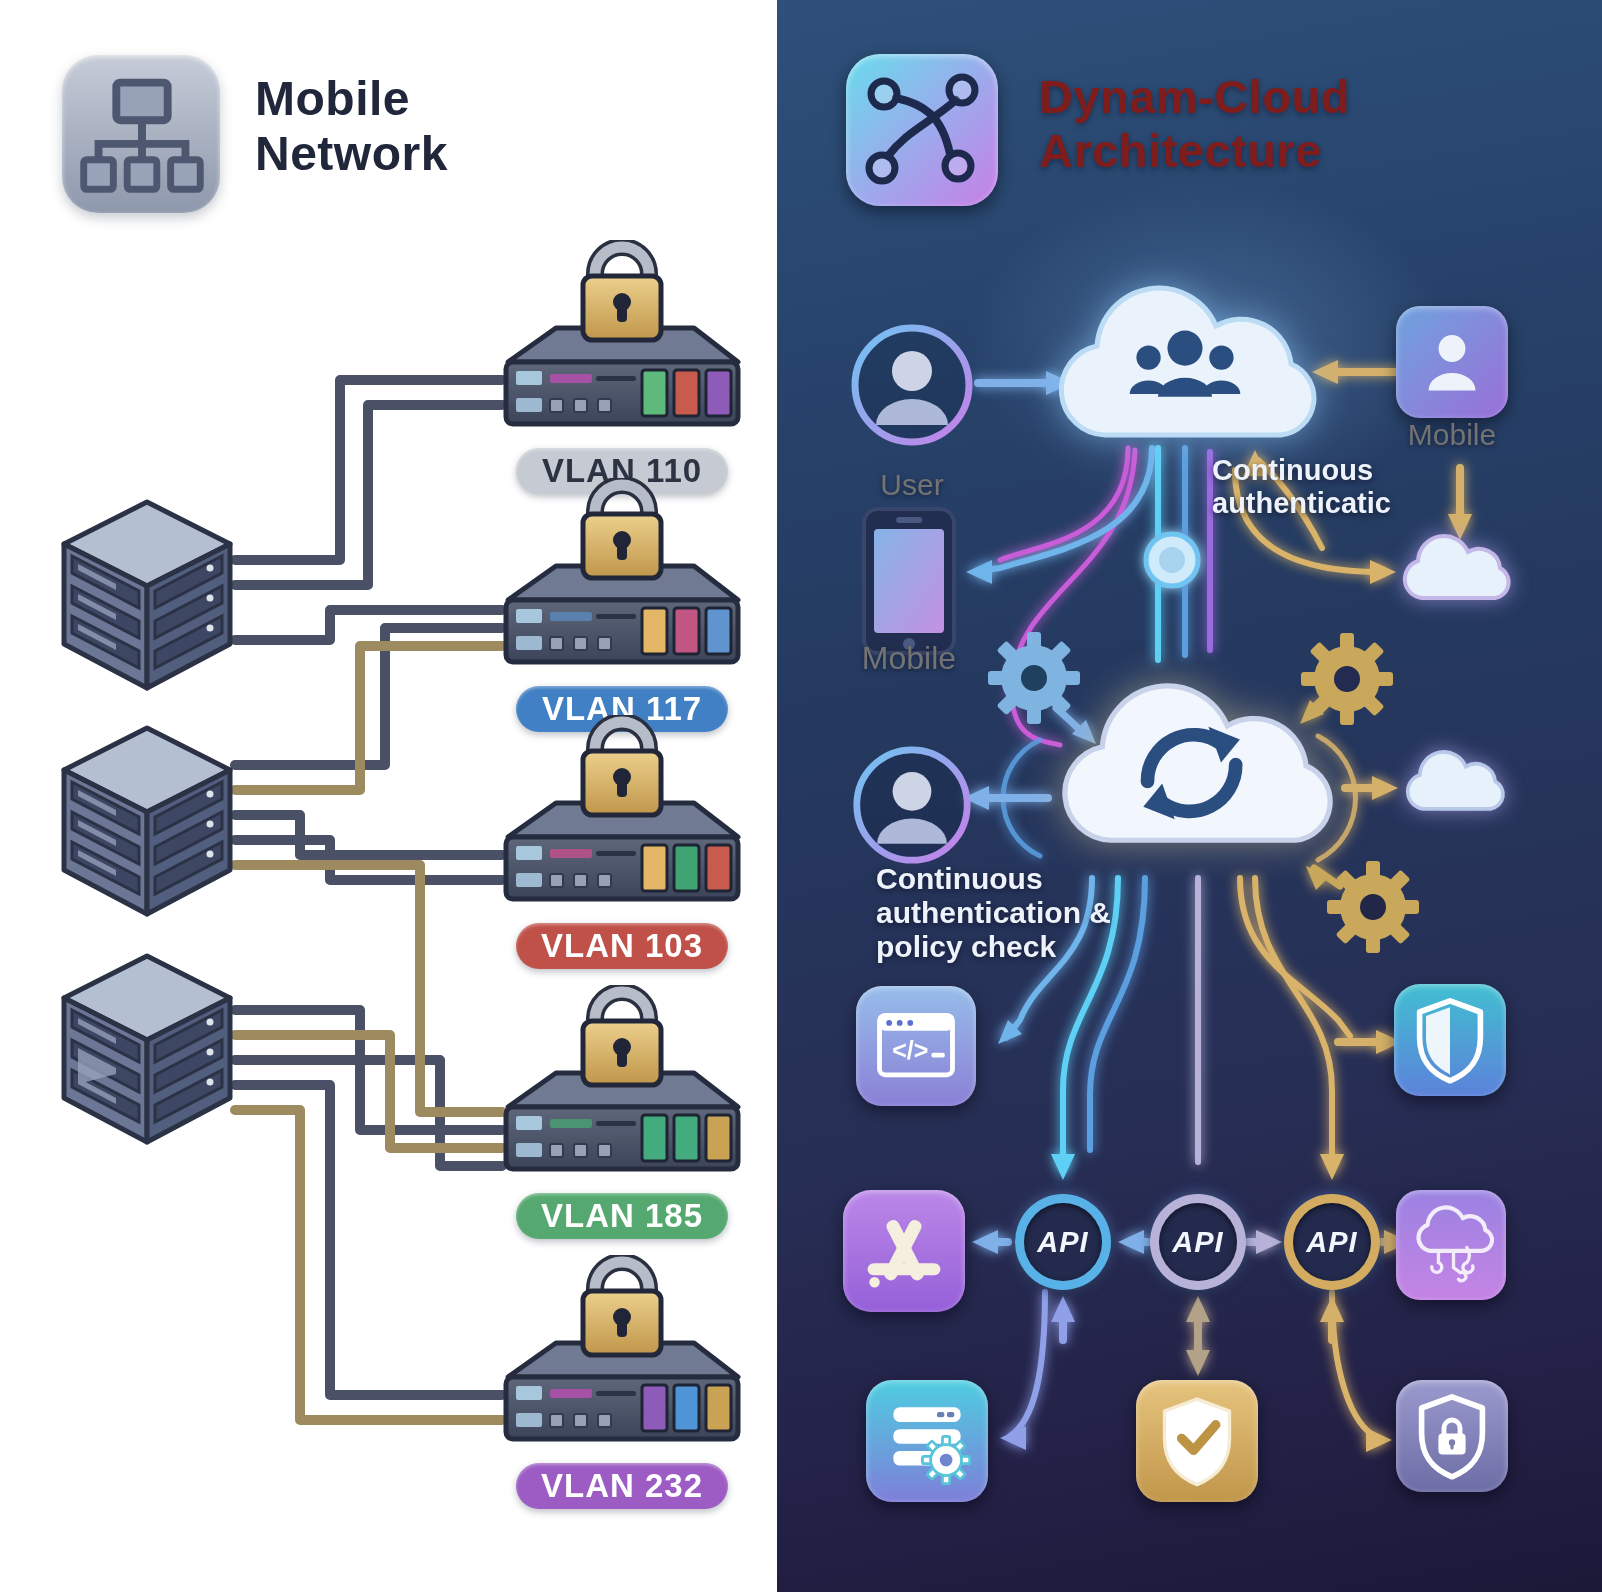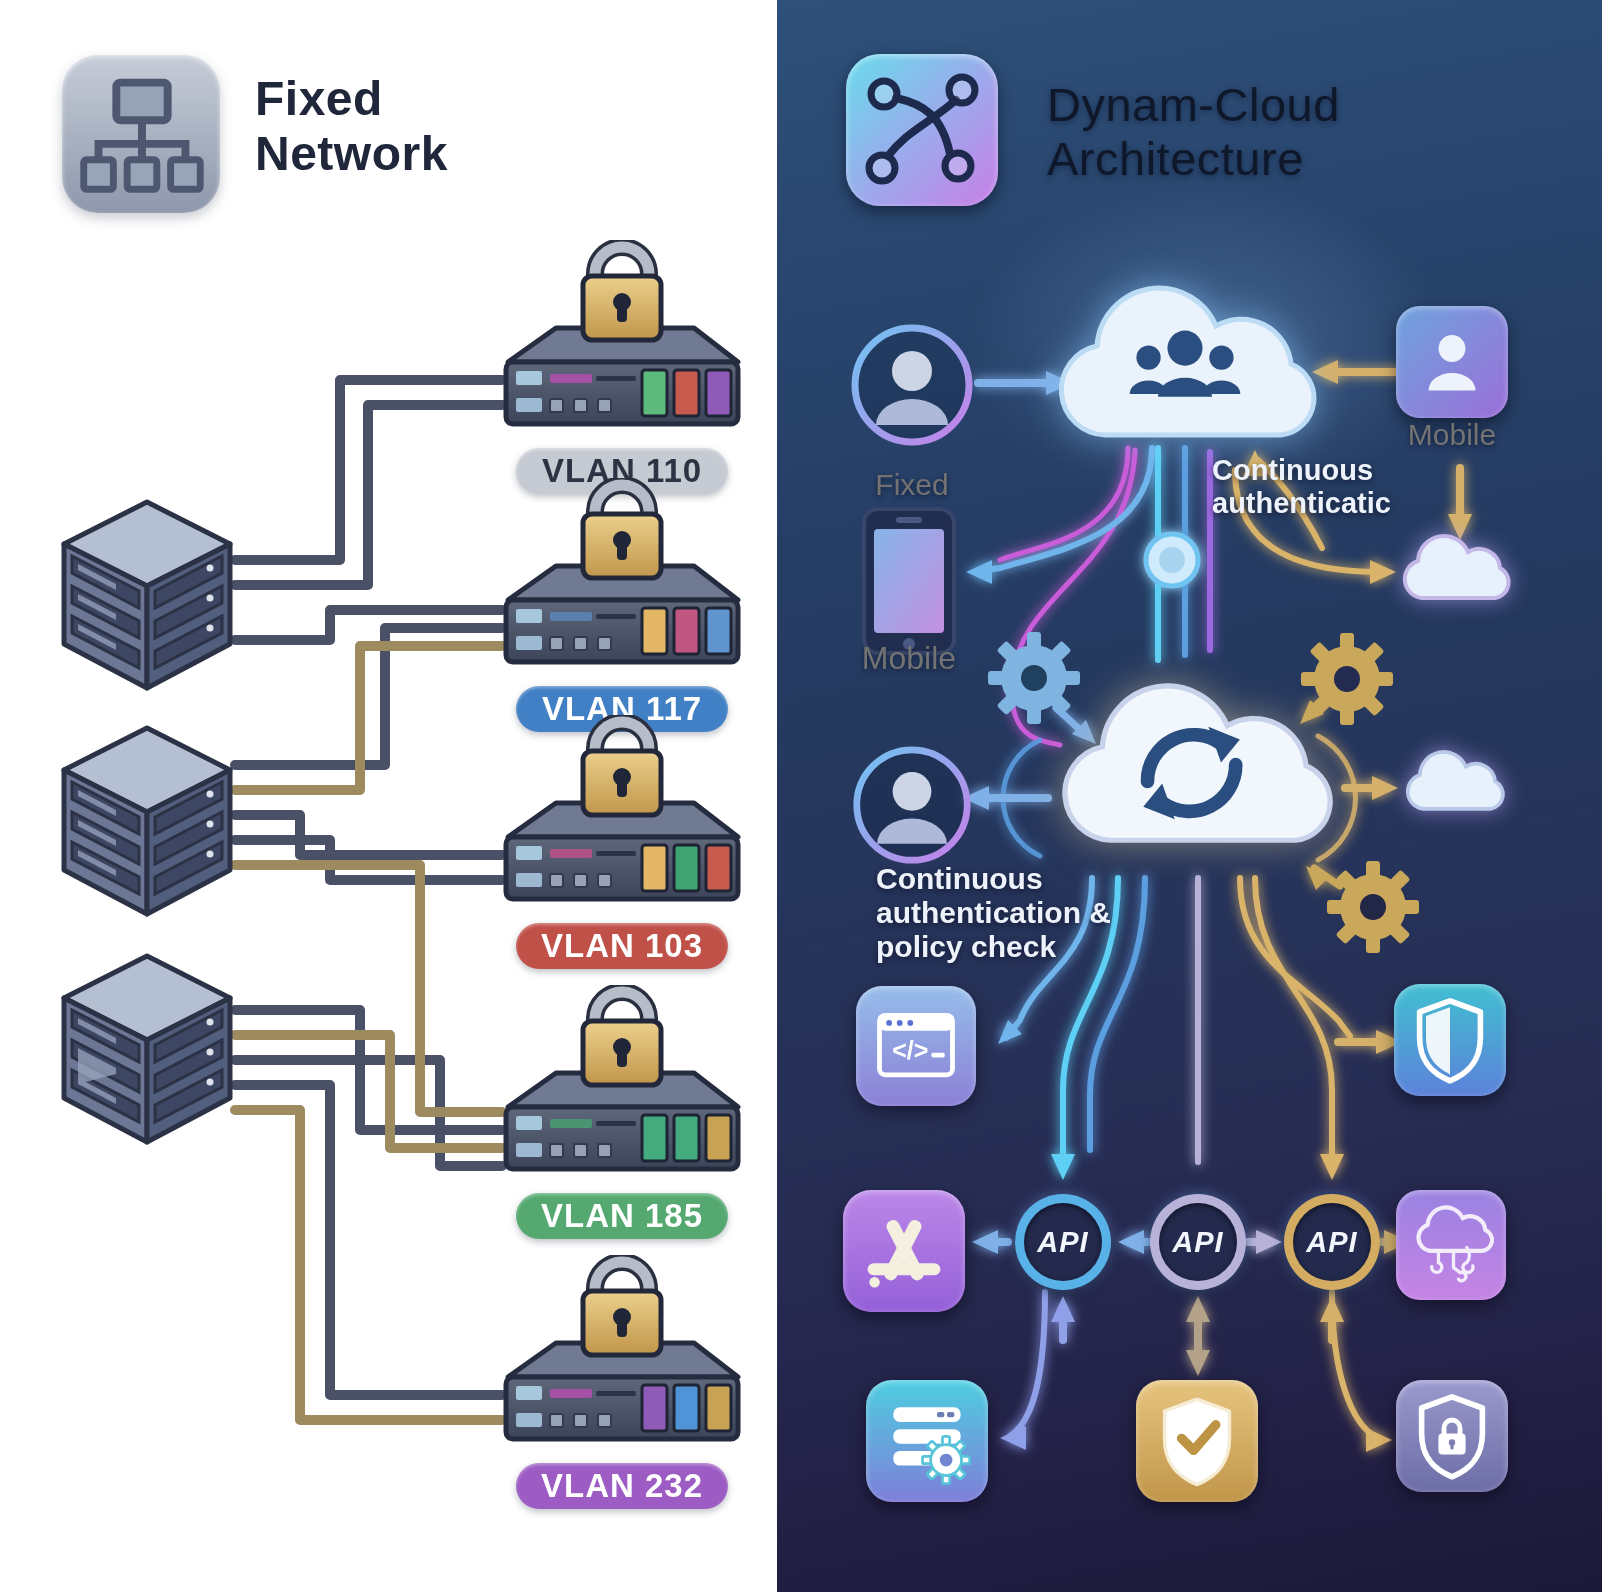--- a/index.html
+++ b/index.html
@@ -17,22 +17,22 @@
   .pill{position:relative;margin:14px auto 0;width:212px;height:46px;border-radius:23px;
     display:flex;align-items:center;justify-content:center;font-size:33px;font-weight:700;letter-spacing:1px;
     box-shadow:0 3px 7px rgba(40,50,70,.3), inset 0 2px 3px rgba(255,255,255,.35);}
   
   .right-panel{position:absolute;left:777px;top:0;width:825px;height:1592px;
     background:linear-gradient(170deg,#2e507a 0%,#27436b 22%,#253a60 40%,#272e55 68%,#232046 88%,#1b1838 100%);}
   .right-panel::before{content:"";position:absolute;left:190px;top:180px;width:480px;height:330px;border-radius:50%;
     background:radial-gradient(closest-side,rgba(140,190,240,.28),rgba(140,190,240,0));}
   .hdr-icon-right{position:absolute;left:69px;top:54px;width:152px;height:152px;border-radius:34px;
     background:linear-gradient(135deg,#68dcec,#9fa7ec 55%,#c77fe6);box-shadow:0 6px 16px rgba(0,0,10,.45), inset 0 2px 6px rgba(255,255,255,.5);}
-  .title-right{position:absolute;left:262px;top:70px;width:470px;margin:8px;font-size:47px;line-height:1.15;
-    font-weight:400;color:#0f172a;letter-spacing:.5px;text-shadow:0 2px 6px rgba(0,0,20,.4);}
+  .title-right{position:absolute;left:262px;top:70px;width:470px;margin:0;font-size:47px;line-height:1.15;
+    font-weight:700;color:#7f1d1d;letter-spacing:.5px;text-shadow:0 2px 6px rgba(0,0,20,.4);}
   .rlabel{position:absolute;color:#737373;font-size:30px;font-weight:400;text-align:center;text-shadow:0 2px 5px rgba(0,0,20,.5);}
   .annot{position:absolute;color:#eef3fb;font-weight:600;white-space:pre-line;
     text-shadow:0 2px 6px rgba(0,0,20,.55);}
   .sq{position:absolute;display:flex;align-items:center;justify-content:center;
     box-shadow:0 6px 16px rgba(0,0,10,.45), inset 0 2px 6px rgba(255,255,255,.4);}
   .sq-mobile{background:linear-gradient(135deg,#6fa3de,#9a6fd8);border-radius:24px;}
   .sq-code{background:linear-gradient(180deg,#96bdea,#8b80d6);border-radius:26px;}
   .sq-shieldblue{background:linear-gradient(180deg,#41bfd1,#5c82da);border-radius:26px;}
   .sq-app{background:linear-gradient(180deg,#bb87e8,#9560d8);border-radius:28px;}
   .sq-servgear{background:linear-gradient(180deg,#4ecde0,#7e7fd9);border-radius:26px;}
@@ -84,21 +84,21 @@
 
   <div class="hdr-icon-left">
     <svg viewBox="0 0 160 160" width="158" height="158">
       <rect x="55" y="28" width="52" height="38" rx="4" fill="#98a2b6" stroke="#4d5870" stroke-width="8"></rect>
       <path d="M81,66 V90 M37,106 V90 H125 V106 M81,90 V106" fill="none" stroke="#4d5870" stroke-width="8"></path>
       <rect x="22" y="106" width="30" height="30" rx="3" fill="#9aa4b8" stroke="#4d5870" stroke-width="7"></rect>
       <rect x="66" y="106" width="30" height="30" rx="3" fill="#9aa4b8" stroke="#4d5870" stroke-width="7"></rect>
       <rect x="110" y="106" width="30" height="30" rx="3" fill="#9aa4b8" stroke="#4d5870" stroke-width="7"></rect>
     </svg>
   </div>
-  <h1 class="title-left">Fixed Network</h1>
+  <h1 class="title-left">Mobile Network</h1>
 
   <svg class="cables" width="777" height="1592" viewBox="0 0 777 1592">
     <g fill="none" stroke-linejoin="round" stroke-linecap="round" stroke-width="10">
       <g stroke="#4a5166">
         <path d="M235,560 H340 V380 H502"></path>
         <path d="M235,585 H368 V405 H502"></path>
         <path d="M235,640 H330 V610 H502"></path>
         <path d="M235,765 H385 V628 H502"></path>
         <path d="M235,815 H300 V855 H502"></path>
         <path d="M235,840 H330 V880 H502"></path>
@@ -456,21 +456,21 @@
 </div>
 <h1 class="title-right abs" style="left:1039px;">Dynam-Cloud Architecture</h1>
 
 <div class="abs" style="left:848px;top:321px">
   <svg viewBox="0 0 128 128" width="128" height="128">
     <circle cx="64" cy="64" r="57" fill="rgba(15,30,65,0.25)" stroke="url(#ringGrad)" stroke-width="7"></circle>
     <circle cx="64" cy="50" r="20" fill="#ccd4e6"></circle>
     <path d="M28,104 a36,26 0 0 1 72,0 z" fill="#aeb9d9"></path>
   </svg>
 </div>
-<div class="rlabel" style="left:848px;top:468px;width:128px">Fixed</div>
+<div class="rlabel" style="left:848px;top:468px;width:128px">User</div>
 
 <div class="cloud" style="left:1030px;top:275px">
   <svg viewBox="0 0 300 190" width="300" height="190">
     <path d="M75,160 a45,45 0 0 1 -8,-89 a62,62 0 0 1 119,-20 a50,50 0 0 1 75,38 a37,37 0 0 1 -10,71 Z" fill="#eaf3fc" stroke="#bcdcf5" stroke-width="5"></path>
     <g fill="#2b4e80" transform="translate(155,92) scale(1.35)">
       <circle cx="0" cy="-14" r="13"></circle>
           <path d="M-20,22 a20,14 0 0 1 40,0 z"></path>
       <circle cx="-27" cy="-7" r="9"></circle>
           <path d="M-41,20 a14,10 0 0 1 28,0 z"></path>
       <circle cx="27" cy="-7" r="9"></circle>

